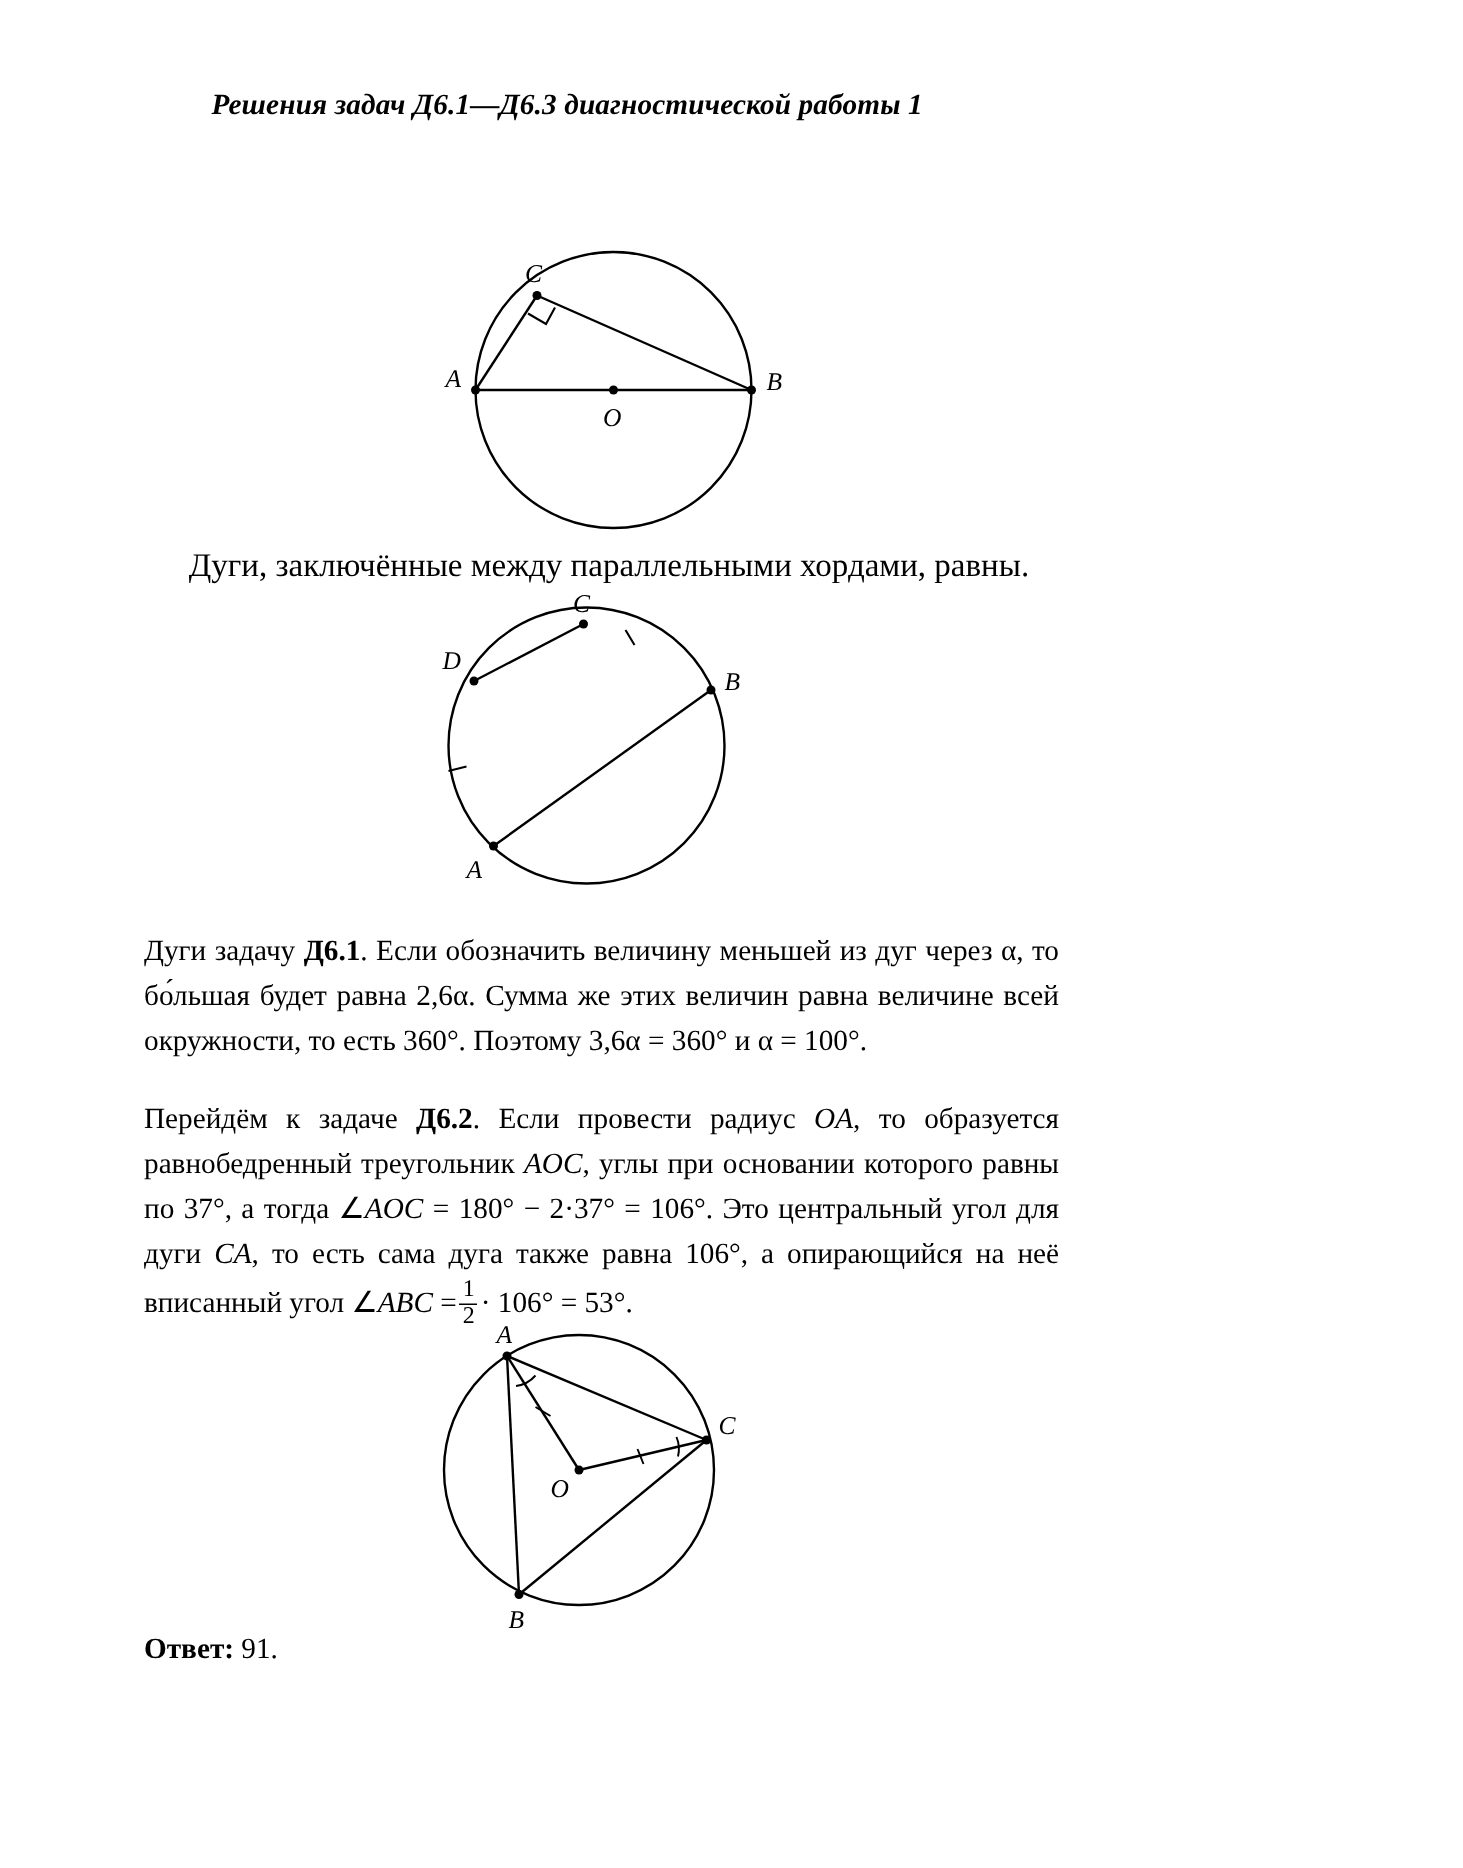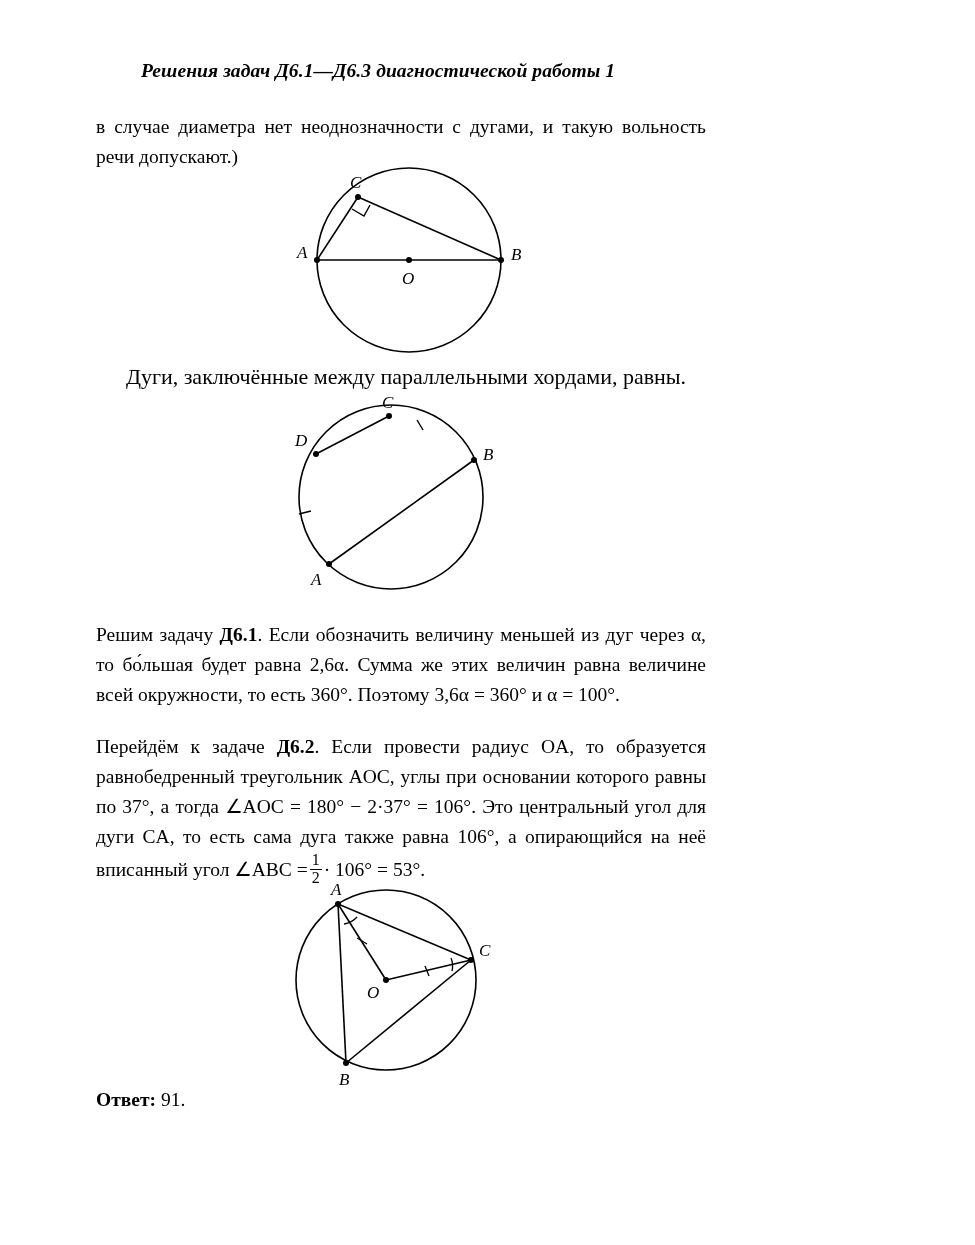--- a/index.html
+++ b/index.html
@@ -66,20 +66,21 @@
     top: 1085px;
     width: 620px;
   }
   .indent {
     text-indent: 34px;
   }
   .bold {
     font-weight: bold;
   }
   .ital {
+    font-style: italic;
   }
   .frac {
     display: inline-block;
     vertical-align: -0.45em;
     text-align: center;
     font-size: 16px;
     line-height: 1.05;
     margin: 0 2px;
   }
   .frac .num {
@@ -112,21 +113,20 @@
     fill: #000;
   }
 </style>
 </head>
 <body>
 
 <div class="page">
 
   <div class="running-head">Решения задач Д6.1—Д6.3 диагностической работы 1</div>
 
-  <div class="body-text para-top">в случае диаметра нет неоднозначности с дугами, и такую вольность речи допускают.)</div>
 
   <div class="fig fig1">
     <svg width="300" height="200" viewBox="0 0 300 200">
       <circle cx="148" cy="100" r="92" fill="none" stroke="#000" stroke-width="1.6"></circle>
 
       <line x1="56" y1="100" x2="240" y2="100" stroke="#000" stroke-width="1.6"></line>
 
       <line x1="97" y1="37" x2="56" y2="100" stroke="#000" stroke-width="1.6"></line>
       <line x1="97" y1="37" x2="240" y2="100" stroke="#000" stroke-width="1.6"></line>
 
@@ -161,21 +161,21 @@
       <circle cx="203" cy="68" r="3" fill="#000"></circle>
       <circle cx="58" cy="172" r="3" fill="#000"></circle>
       <text x="111" y="16">C</text>
       <text x="24" y="54">D</text>
       <text x="212" y="68">B</text>
       <text x="40" y="193">A</text>
     </svg>
   </div>
 
   <div class="body-text para-d61">
-    <span class="indent" style="display:inline"></span><span>Решим задачу </span><span class="bold">Д6.1</span><span>. Если обозначить величину меньшей из дуг через α, то бо́льшая будет равна 2,6α. Сумма же этих величин равна величине всей окружности, то есть 360°. Поэтому 3,6α = 360° и α = 100°.</span>
+    <span class="indent" style="display:inline"></span><span>Дуги задачу </span><span class="bold">Д6.1</span><span>. Если обозначить величину меньшей из дуг через α, то бо́льшая будет равна 2,6α. Сумма же этих величин равна величине всей окружности, то есть 360°. Поэтому 3,6α = 360° и α = 100°.</span>
   </div>
 
 
   <div class="body-text para-d62">
     <span>Перейдём к задаче </span><span class="bold">Д6.2</span><span>. Если провести радиус </span><span class="ital">OA</span><span>, то образуется равнобедренный треугольник </span><span class="ital">AOC</span><span>, углы при основании которого равны по 37°, а тогда ∠</span><span class="ital">AOC</span><span> = 180° − 2·37° = 106°. Это центральный угол для дуги </span><span class="ital">CA</span><span>, то есть сама дуга также равна 106°, а опирающийся на неё вписанный угол ∠</span><span class="ital">ABC</span><span> =</span><span class="frac"><span class="num">1</span><span class="den">2</span></span><span>· 106° = 53°.</span>
   </div>
 
   <div class="fig fig3">
     <svg width="300" height="210" viewBox="0 0 300 210">
       <circle cx="105" cy="100" r="90" fill="none" stroke="#000" stroke-width="1.6"></circle>

